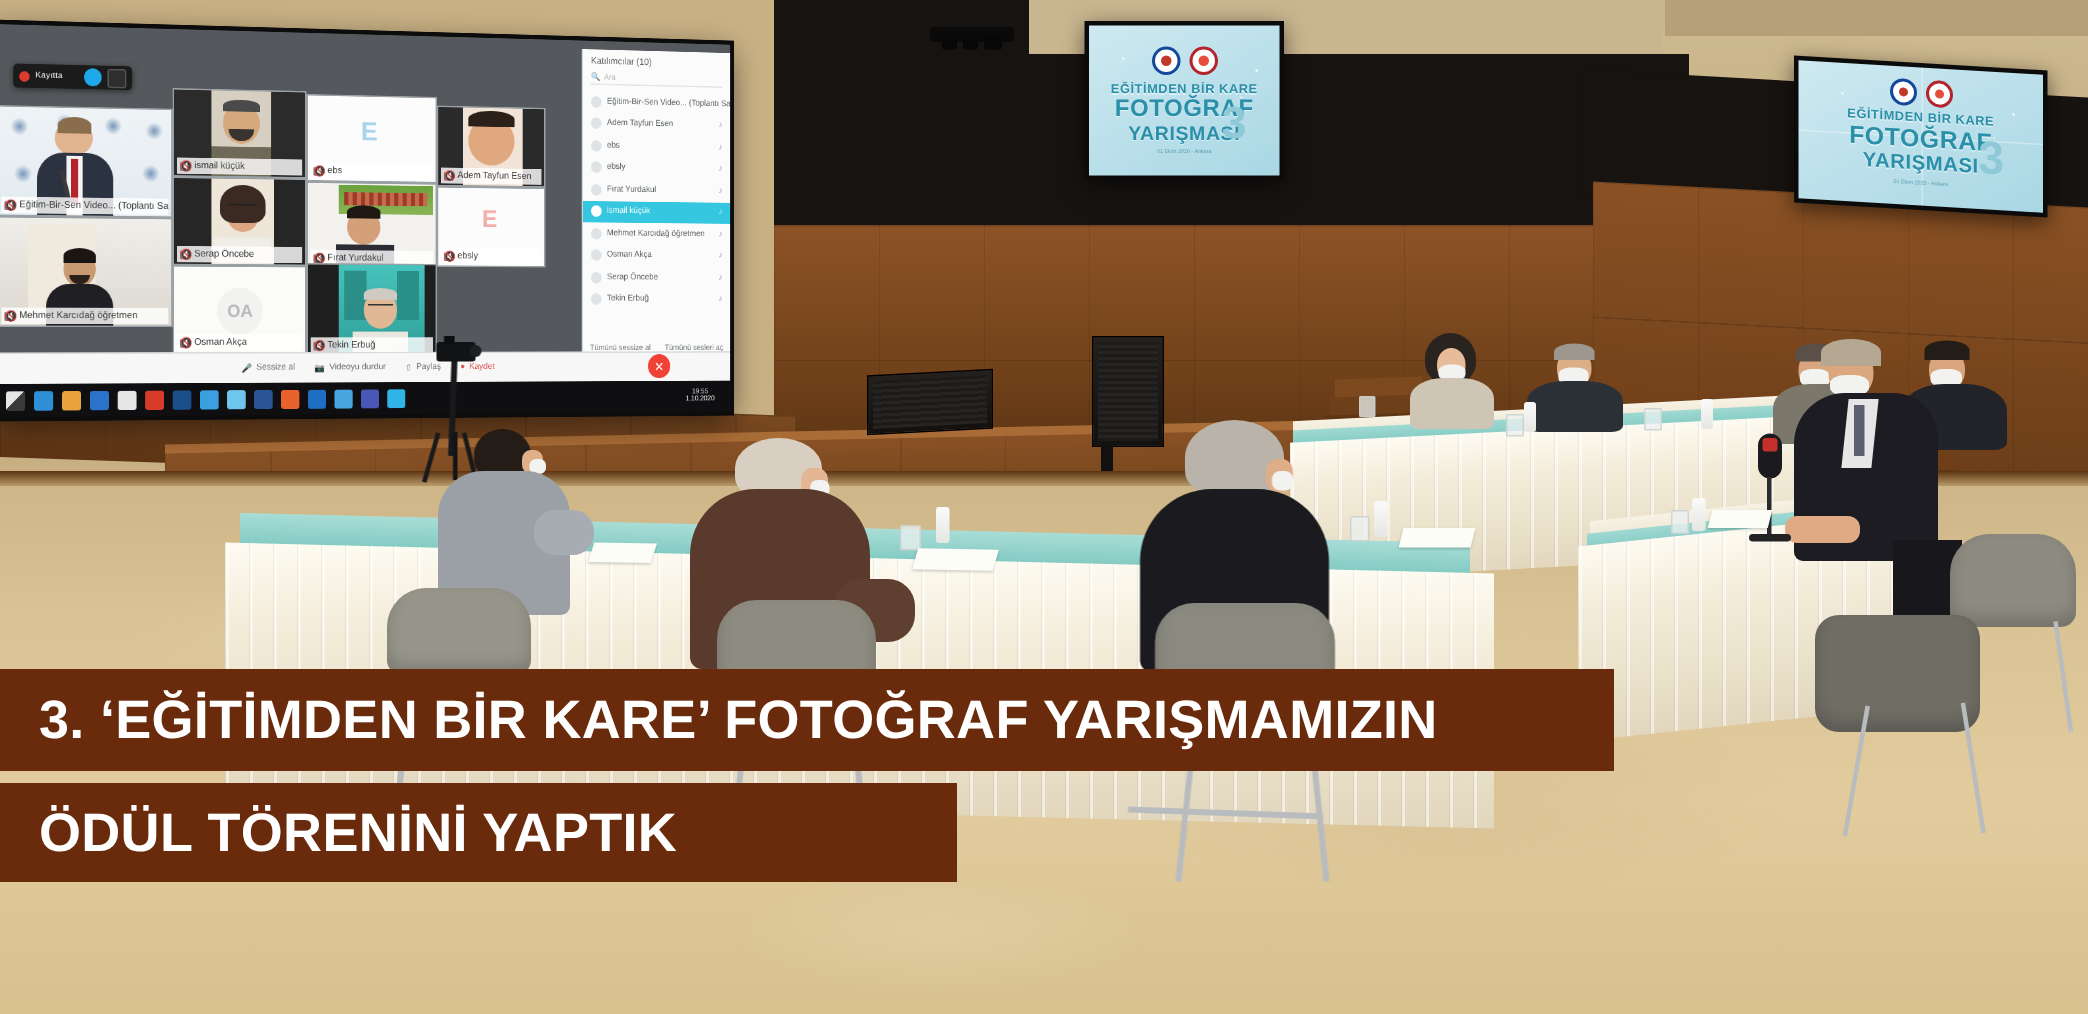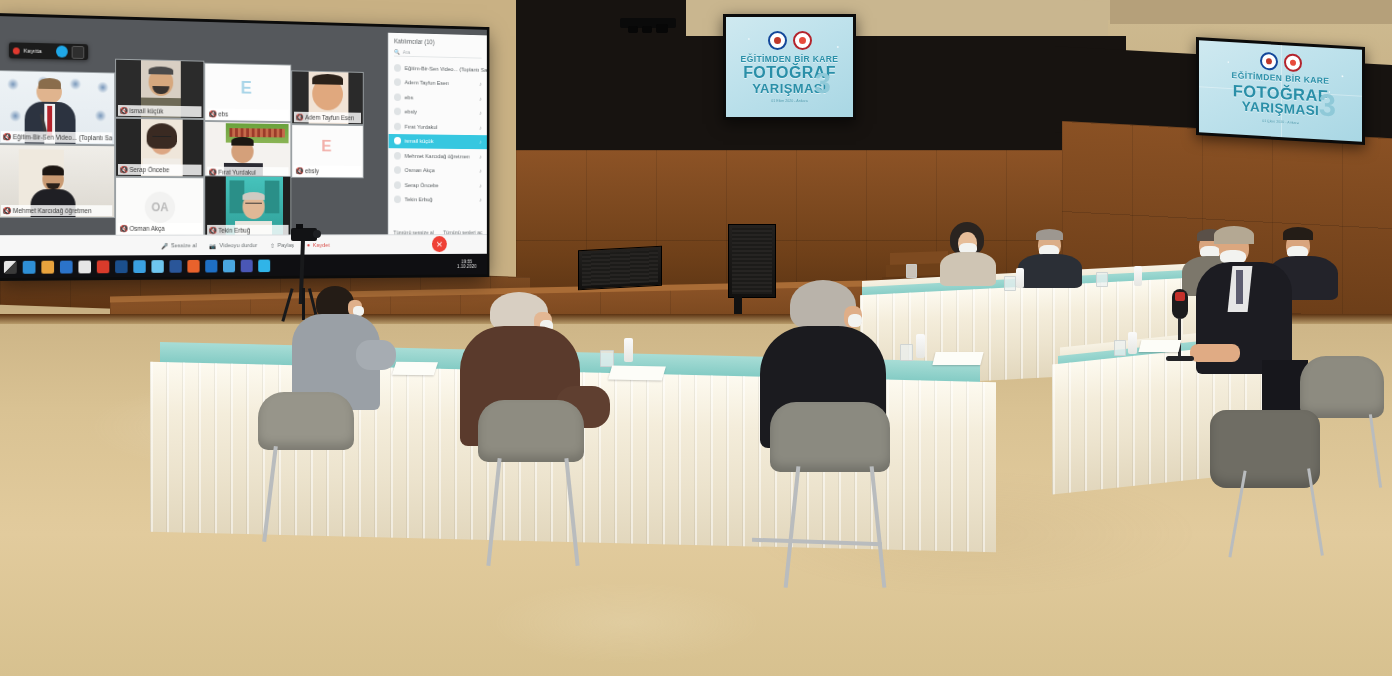--- a/index.html
+++ b/index.html
@@ -619,14 +619,20 @@
   <div class="chair" style="left:258px;top:392px;width:96px;height:58px;background:#97958a;"></div>
   <div class="chairleg" style="left:268px;top:446px;width:4px;height:96px;transform:rotate(7deg);"></div>
   <div class="chair" style="left:478px;top:400px;width:106px;height:62px;background:#8e8c81;"></div>
   <div class="chairleg" style="left:492px;top:458px;width:4px;height:108px;transform:rotate(6deg);"></div>
   <div class="chairleg" style="left:570px;top:458px;width:4px;height:108px;transform:rotate(-6deg);"></div>
   <div class="chair" style="left:770px;top:402px;width:120px;height:70px;background:#8b8a80;"></div>
   <div class="chairleg" style="left:790px;top:466px;width:4px;height:122px;transform:rotate(6deg);"></div>
   <div class="chairleg" style="left:876px;top:466px;width:4px;height:122px;transform:rotate(-6deg);"></div>
   <div class="chairleg" style="left:752px;top:540px;width:130px;height:4px;background:#b9bcbe;transform:rotate(2deg);"></div>
 
+  <div class="banner" style="left:0;top:446px;width:1050px;height:68px;padding-left:26px;">
+    <span style="font-size:36px;">3. ‘EĞİTİMDEN BİR KARE’ FOTOĞRAF YARIŞMAMIZIN</span>
+  </div>
+  <div class="banner" style="left:0;top:522px;width:612px;height:66px;padding-left:26px;">
+    <span style="font-size:36px;">ÖDÜL TÖRENİNİ YAPTIK</span>
+  </div>
 
 </div>
 
 </body></html>

